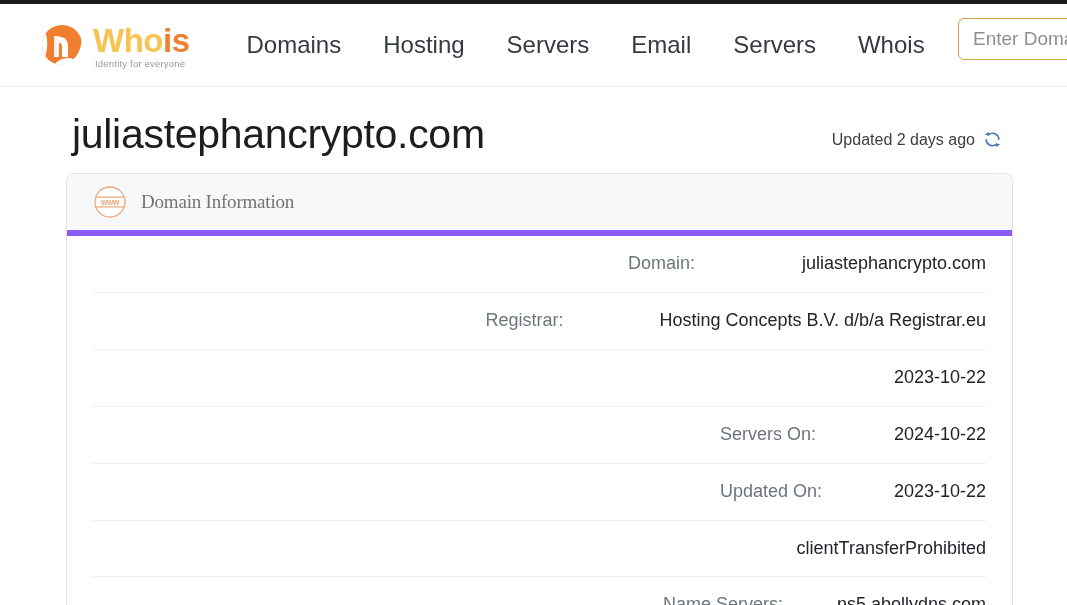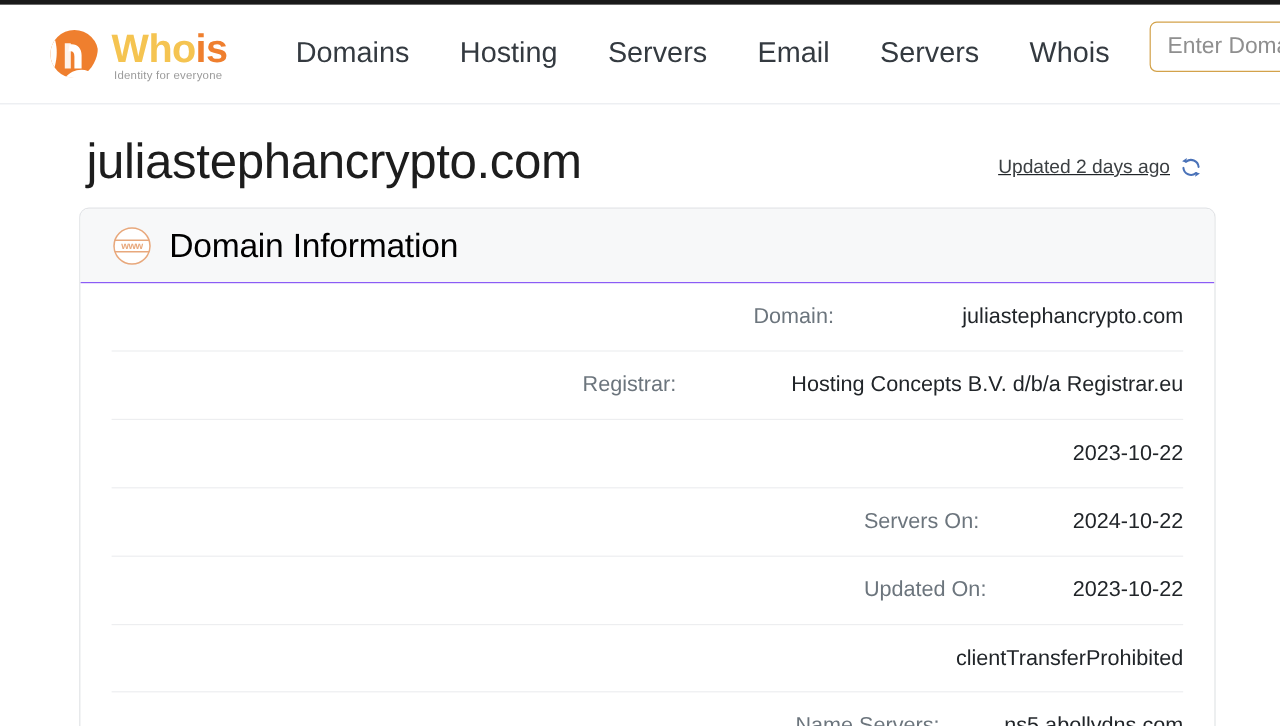--- a/index.html
+++ b/index.html
@@ -131,21 +131,20 @@
     letter-spacing: -0.3px;
     line-height: 1.15;
   }
 
   .updated {
     display: flex;
     align-items: center;
     gap: 8px;
     padding-bottom: 9px;
     white-space: nowrap;
-    text-decoration: underline;
   }
 
   .updated-text {
     font-size: 16px;
     color: #3c4043;
   }
 
   .refresh-icon {
     width: 19px;
     height: 19px;
@@ -157,40 +156,41 @@
   .card {
     margin: 15px 14px 0 26px;
     border: 1px solid #e2e4e7;
     border-radius: 8px;
     background: #ffffff;
     overflow: hidden;
   }
 
   .card-header {
     background: #f7f8f9;
-    border-bottom: 1px solid #8b5cf6;
+    border-bottom: 6px solid #8b5cf6;
     padding: 13px 26px;
     display: flex;
     align-items: center;
     gap: 14px;
     height: 62px;
   }
 
   .www-icon {
     width: 34px;
     height: 34px;
     flex: none;
     display: block;
   }
 
   .card-title {
-    font-size: 28px;
-    color: #000000;
+    font-size: 19px;
+    color: #737373;
     font-weight: normal;
     letter-spacing: -0.2px;
+    font-family: Liberation Serif, serif;
   }
 
   .card-body {
     padding: 0 26px;
   }
 
   .info-row {
     display: flex;
     align-items: flex-start;
     border-bottom: 1px solid #edeef0;

